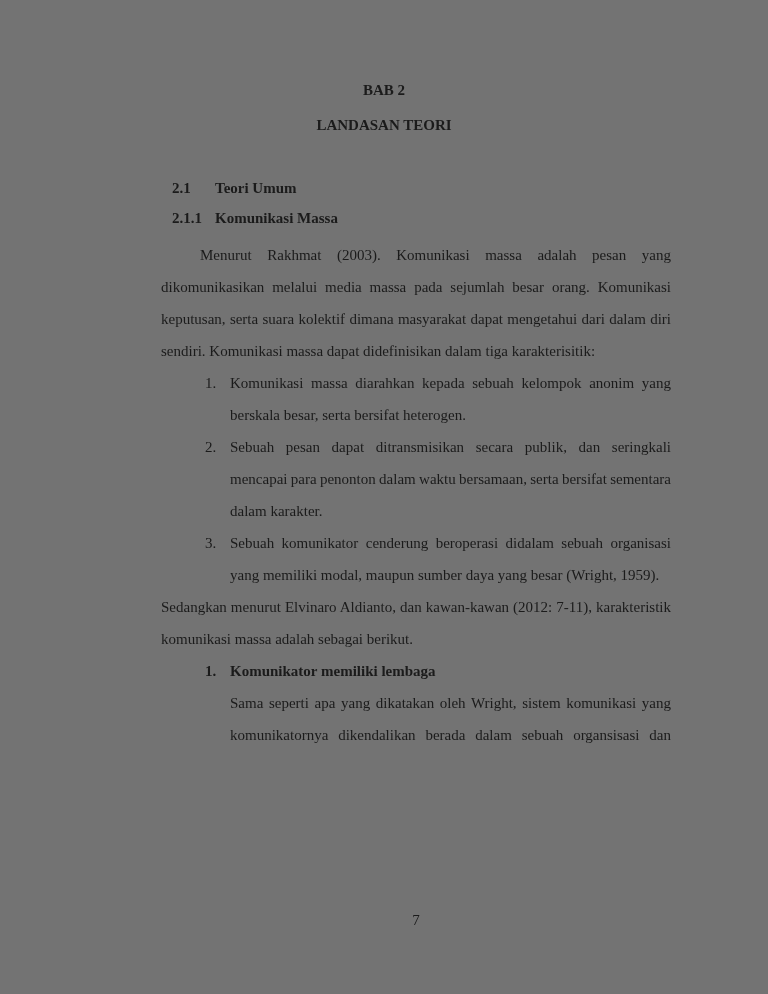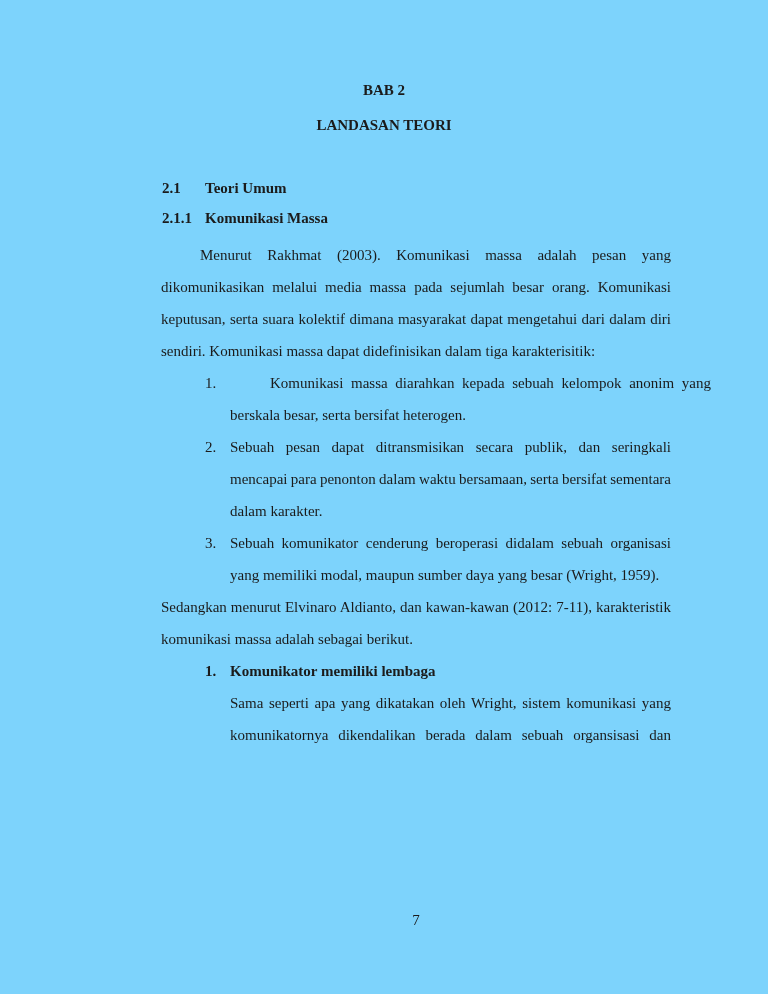--- a/index.html
+++ b/index.html
@@ -1,39 +1,39 @@
 <!DOCTYPE html>
 <html><head>
 <meta charset="utf-8">
 <style>
   html,body{margin:0;padding:0;background:#e8e8e8;}
   .page{
     position:relative;
     width:768px;height:994px;
-    background:#7dd3fc;
+    background:#737373;
     font-family:"Liberation Serif", serif;
     color:#1b1b1b;
     font-size:15px;
     overflow:hidden;
     margin:0 auto;
   }
   .center-head{
     position:absolute;left:0;width:768px;
     text-align:center;font-weight:bold;
     line-height:32px;height:32px;
   }
   .chapter{top:74px;}
   .subtitle{top:109px;}
   .sec-head{
     position:absolute;left:161px;width:510px;
     font-weight:bold;line-height:32px;height:32px;
   }
   .sec1{top:172px;}
   .sec2{top:202px;}
-  .sec-num{display:inline-block;width:43px;margin-left:1px;}
+  .sec-num{display:inline-block;width:43px;margin-left:11px;}
   .content{
     position:absolute;left:161px;top:239px;width:510px;
   }
   .line{
     position:relative;
     width:510px;box-sizing:border-box;
     line-height:32px;height:32px;
     white-space:nowrap;
   }
   .line.para-first{padding-left:39px;}
@@ -62,21 +62,21 @@
 
   <div class="sec-head sec2">
     <span class="sec-num">2.1.1</span><span>Komunikasi Massa</span>
   </div>
 
   <div class="content">
       <div class="line para-first"><span class="txt" style="word-spacing: 11.8214px;">Menurut Rakhmat (2003). Komunikasi massa adalah pesan yang</span></div>
       <div class="line body"><span class="txt" style="word-spacing: 4.12891px;">dikomunikasikan melalui media massa pada sejumlah besar orang. Komunikasi</span></div>
       <div class="line body"><span class="txt" style="word-spacing: 0.559375px;">keputusan, serta suara kolektif dimana masyarakat dapat mengetahui dari dalam diri</span></div>
       <div class="line body"><span class="txt">sendiri. Komunikasi massa dapat didefinisikan dalam tiga karakterisitik:</span></div>
-      <div class="line list-first"><span class="marker">1.</span><span class="txt" style="word-spacing: 3.90625px; margin-left: 40px;">Komunikasi massa diarahkan kepada sebuah kelompok anonim yang</span></div>
+      <div class="line list-first"><span class="marker">1.</span><span class="txt" style="word-spacing: 3.90625px;">Komunikasi massa diarahkan kepada sebuah kelompok anonim yang</span></div>
       <div class="line list-cont"><span class="txt">berskala besar, serta bersifat heterogen.</span></div>
       <div class="line list-first"><span class="marker">2.</span><span class="txt" style="word-spacing: 7.89509px;">Sebuah pesan dapat ditransmisikan secara publik, dan seringkali</span></div>
       <div class="line list-cont"><span class="txt" style="word-spacing: -0.423828px;">mencapai para penonton dalam waktu bersamaan, serta bersifat sementara</span></div>
       <div class="line list-cont"><span class="txt">dalam karakter.</span></div>
       <div class="line list-first"><span class="marker">3.</span><span class="txt" style="word-spacing: 3.70312px;">Sebuah komunikator cenderung beroperasi didalam sebuah organisasi</span></div>
       <div class="line list-cont"><span class="txt">yang memiliki modal, maupun sumber daya yang besar (Wright, 1959).</span></div>
       <div class="line body"><span class="txt" style="word-spacing: 0.294922px;">Sedangkan menurut Elvinaro Aldianto, dan kawan-kawan (2012: 7-11), karakteristik</span></div>
       <div class="line body"><span class="txt">komunikasi massa adalah sebagai berikut.</span></div>
       <div class="line list-first bold"><span class="marker">1.</span><span class="txt">Komunikator memiliki lembaga</span></div>
       <div class="line list-cont"><span class="txt" style="word-spacing: 1.88542px;">Sama seperti apa yang dikatakan oleh Wright, sistem komunikasi yang</span></div>

